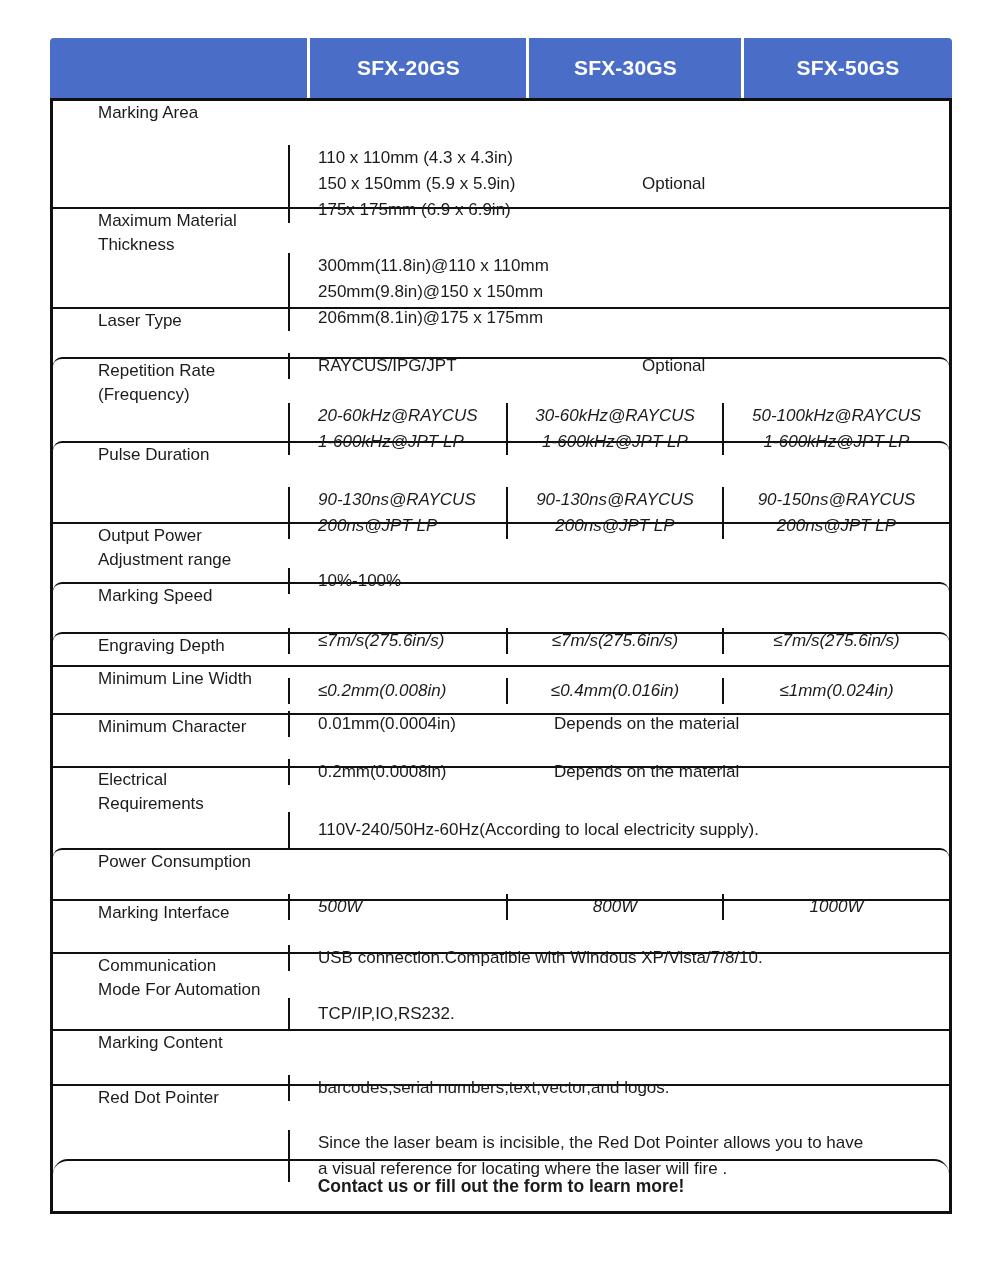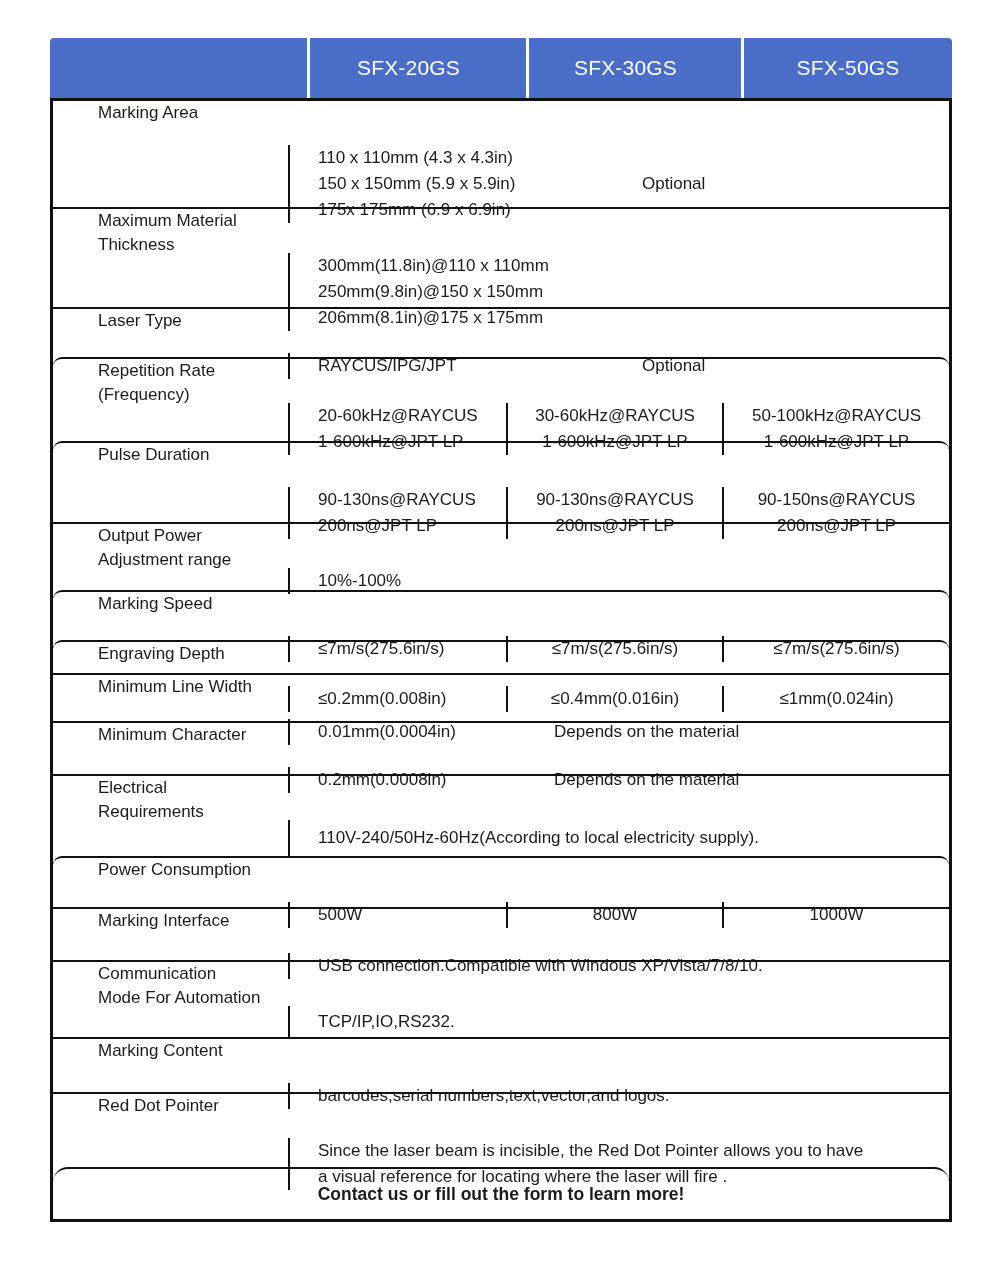--- a/index.html
+++ b/index.html
@@ -13,21 +13,21 @@
   .spec-table { position: absolute; left: 50px; top: 38px; width: 902px; }
 
   
   .thead {
     height: 60px; display: grid;
     grid-template-columns: 238px 219px 215px 230px;
     background: #4a6dc7; border-radius: 4px 4px 0 0;
   }
   .thead .hcell {
     display: flex; align-items: center; justify-content: center;
-    color: #ffffff; font-size: 21px; font-weight: normal; letter-spacing: 0.2px; margin-left: 19px;
+    color: #ffffff; font-size: 21px; font-weight: bold; letter-spacing: 0.2px; margin-left: 19px;
   }
   .thead .hcell + .hcell { border-left: 3px solid #ffffff; }
 
   
   .tbody { border: 3px solid #101010; background: #ffffff; }
   .row { display: grid; grid-template-columns: 235px 1fr; border-top: 2px solid #101010; }
   .row:first-child { border-top: none; }
   .row.cols3 { grid-template-columns: 235px 218px 216px 1fr; border-radius: 9px; }
 
   .lbl {
@@ -36,21 +36,21 @@
     font-size: 17px; line-height: 24px;
   }
   .val, .cell { border-left: 2px solid #101010; margin-top: 44px; }
   .val {
     position: relative; display: flex; flex-direction: column; justify-content: center;
     padding-left: 28px; padding-right: 16px;
     font-size: 17px; line-height: 26px;
   }
   .cell {
     display: flex; flex-direction: column; justify-content: center;
-    font-size: 17px; line-height: 26px;
+    font-size: 17px; line-height: 26px; font-style: italic;
   }
   .cell.left { align-items: flex-start; padding-left: 28px; }
   .cell.center { align-items: center; text-align: center; }
   .note-optional { position: absolute; left: 352px; top: 50%; transform: translateY(-50%); }
   .note-material { position: absolute; left: 264px; top: 50%; transform: translateY(-50%); }
 
   
   .row.footer { grid-template-columns: 1fr; border-radius: 15px; }
   .row.footer .fcell {
     display: flex; align-items: center; justify-content: center;
@@ -135,21 +135,21 @@
       <div class="cell center">
         <span>90-130ns@RAYCUS</span>
         <span>200ns@JPT LP</span>
       </div>
       <div class="cell center">
         <span>90-150ns@RAYCUS</span>
         <span>200ns@JPT LP</span>
       </div>
     </div>
 
-    <div class="row" style="height:68px">
+    <div class="row" style="height:60px">
       <div class="lbl">
         <span>Output Power</span>
         <span>Adjustment range</span>
       </div>
       <div class="val">
         <span>10%-100%</span>
       </div>
     </div>
 
     <div class="row cols3" style="height:50px">

